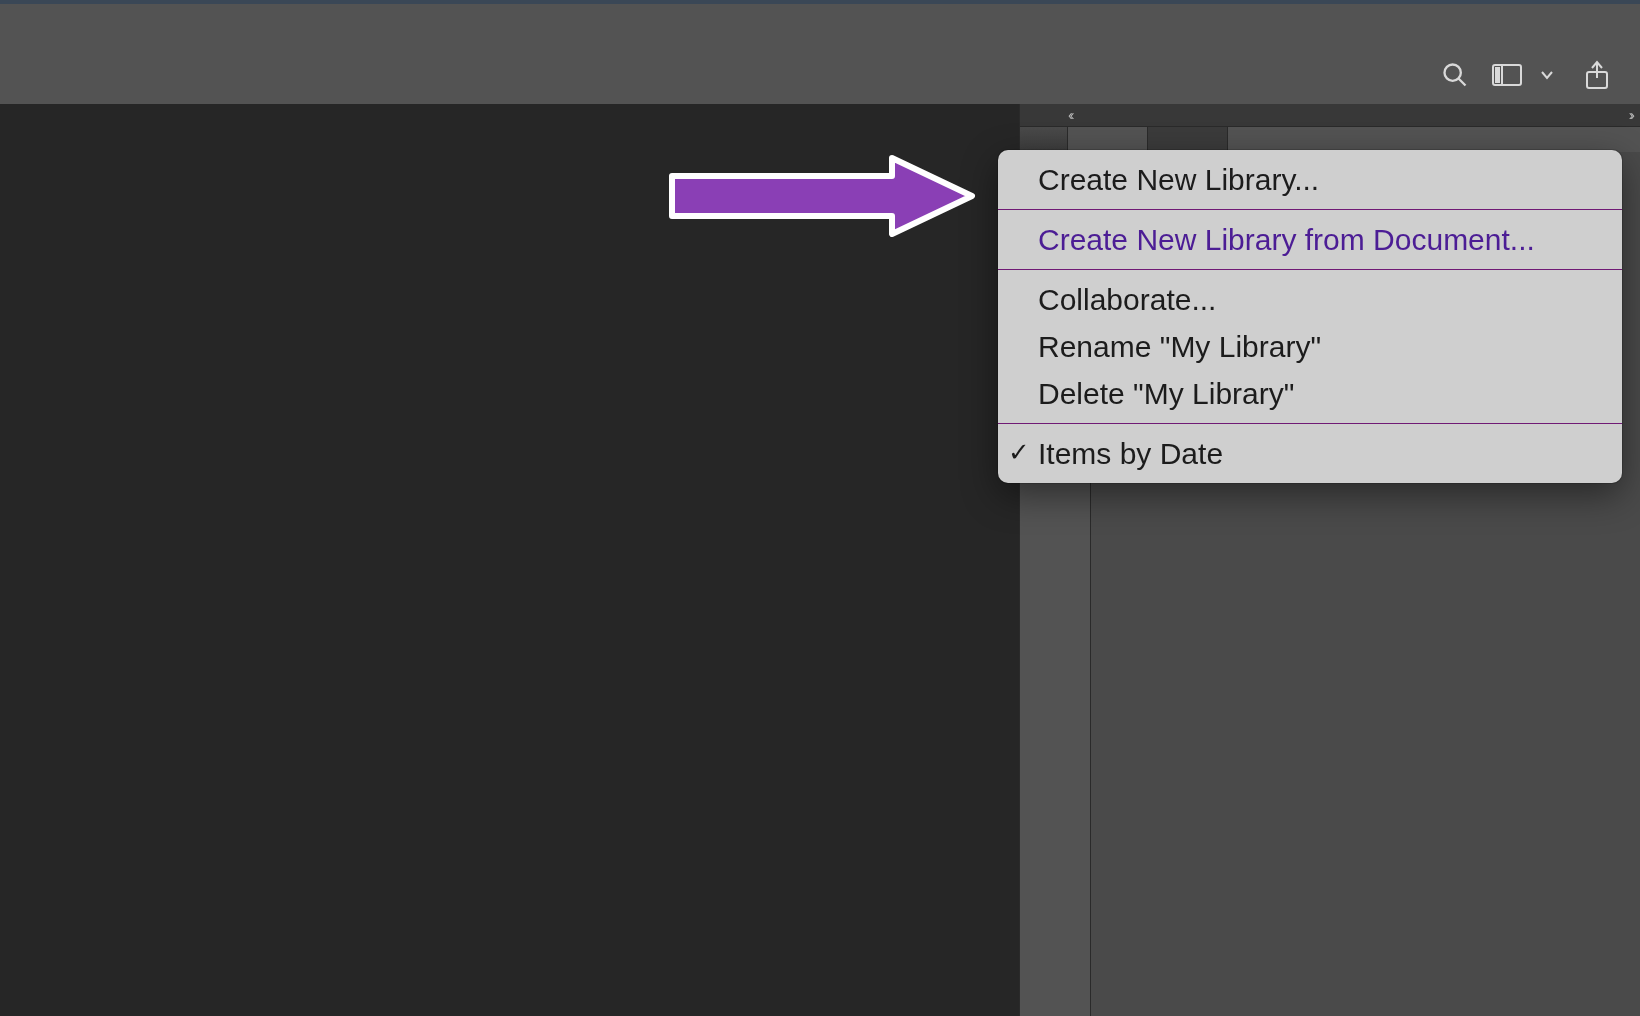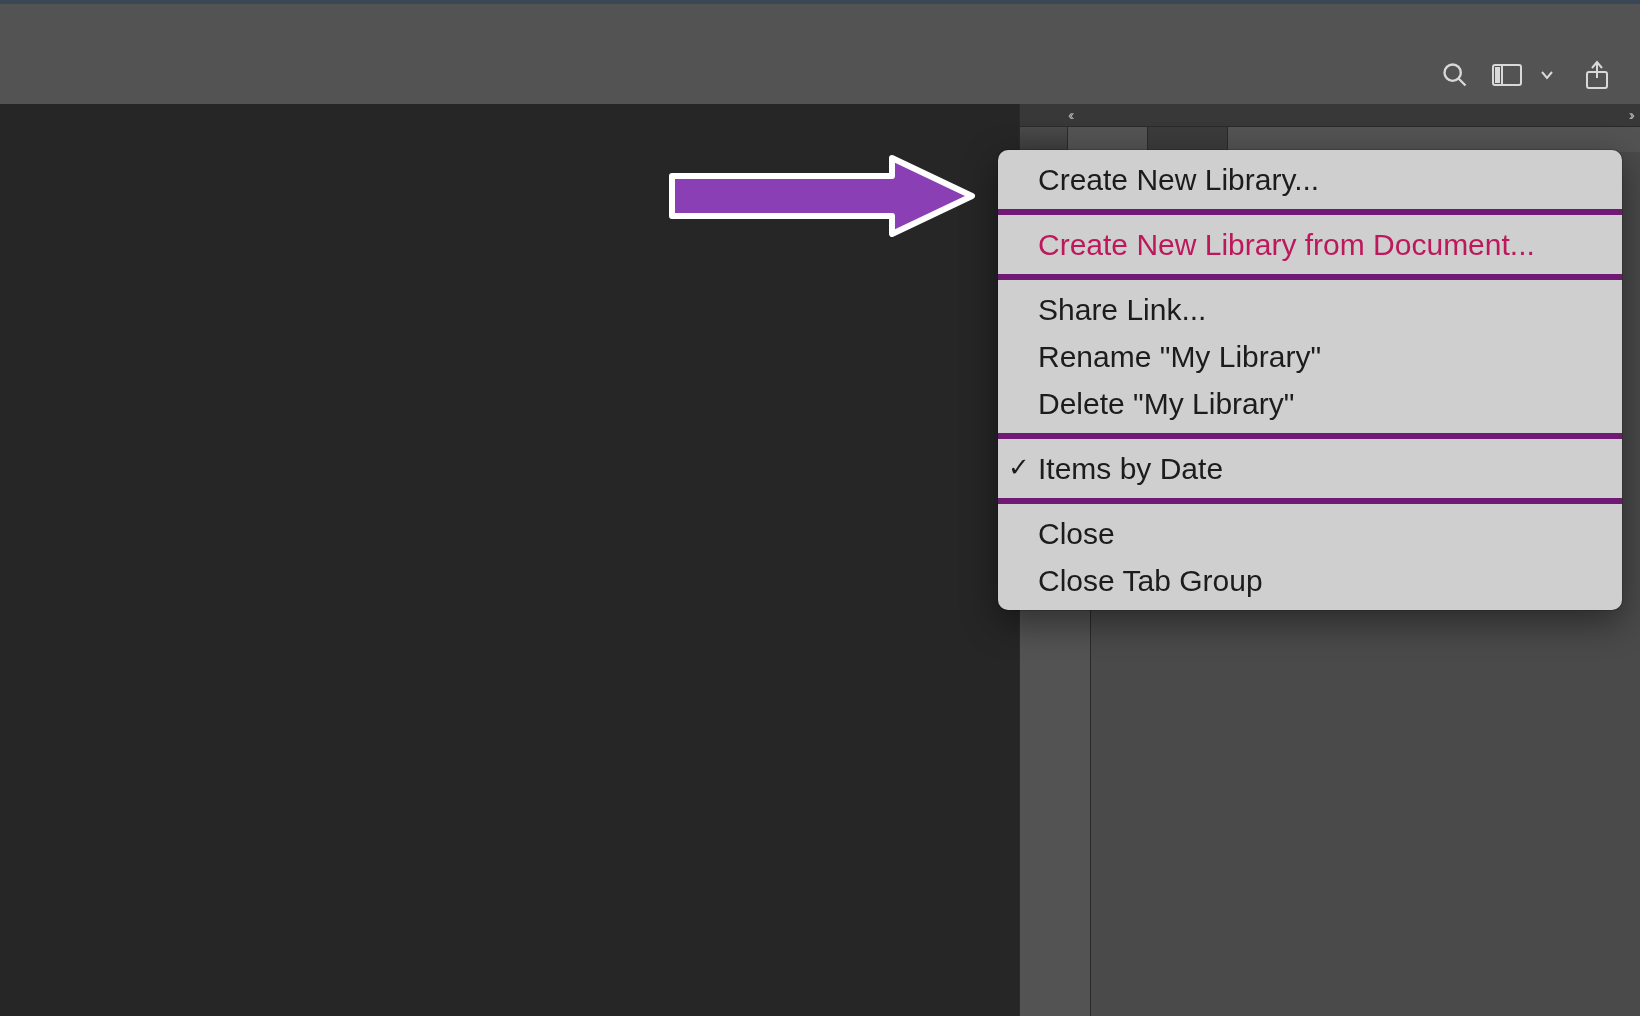--- a/index.html
+++ b/index.html
@@ -136,35 +136,35 @@
     left: 998px;
     top: 150px;
     width: 624px;
     background: #cfcfcf;
     border-radius: 10px;
     box-shadow: 0 12px 36px rgba(0,0,0,0.45), 0 0 0 1px rgba(0,0,0,0.15);
     overflow: hidden;
     z-index: 50;
   }
   .menu-group {
-    border-bottom: 6px solid #701a75;
+    border-bottom: 1px solid #701a75;
     padding: 6px 0;
   }
   .menu-group:last-child { border-bottom: none; }
   .menu-item {
     font-size: 30px;
     color: #1c1c1c;
     padding: 4px 40px 4px 40px;
     line-height: 1.3;
     cursor: default;
     position: relative;
     white-space: nowrap;
   }
   .menu-item.disabled {
-    color: #be185d;
+    color: #4c1d95;
   }
   .menu-item .check {
     position: absolute;
     left: 10px;
     top: 6px;
     font-size: 26px;
   }
 
   
   .arrow-annot {
@@ -229,33 +229,29 @@
 </div>
 
 <div class="context-menu">
   <div class="menu-group">
     <div class="menu-item">Create New Library...</div>
   </div>
   <div class="menu-group">
     <div class="menu-item disabled">Create New Library from Document...</div>
   </div>
   <div class="menu-group">
-    <div class="menu-item">Share Link...</div>
+    <div class="menu-item">Collaborate...</div>
     <div class="menu-item">Rename "My Library"</div>
     <div class="menu-item">Delete "My Library"</div>
   </div>
   <div class="menu-group">
     <div class="menu-item">
       <span class="check">✓</span>
       <span>Items by Date</span>
     </div>
-  </div>
-  <div class="menu-group">
-    <div class="menu-item">Close</div>
-    <div class="menu-item">Close Tab Group</div>
   </div>
 </div>
 
 <div class="arrow-annot">
   <svg width="320" height="92" viewBox="0 0 320 92">
     <g>
       <path d="M10 26 L230 26 L230 8 L310 46 L230 84 L230 66 L10 66 Z" fill="#8a3fb5" stroke="#ffffff" stroke-width="6" stroke-linejoin="round"></path>
     </g>
   </svg>
 </div>

